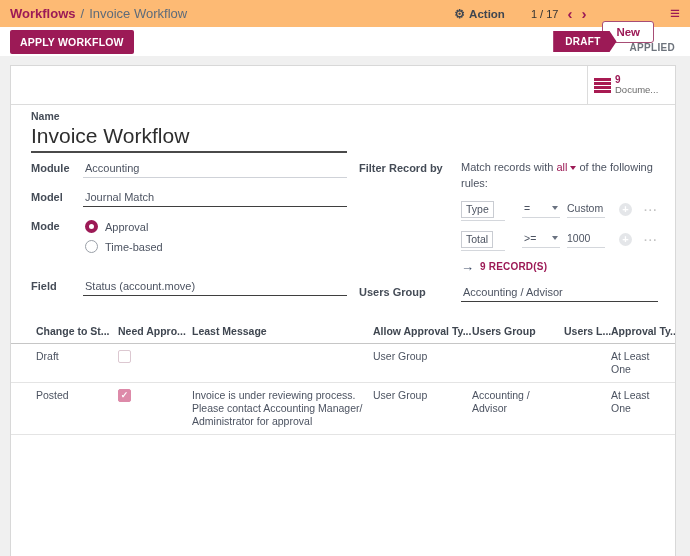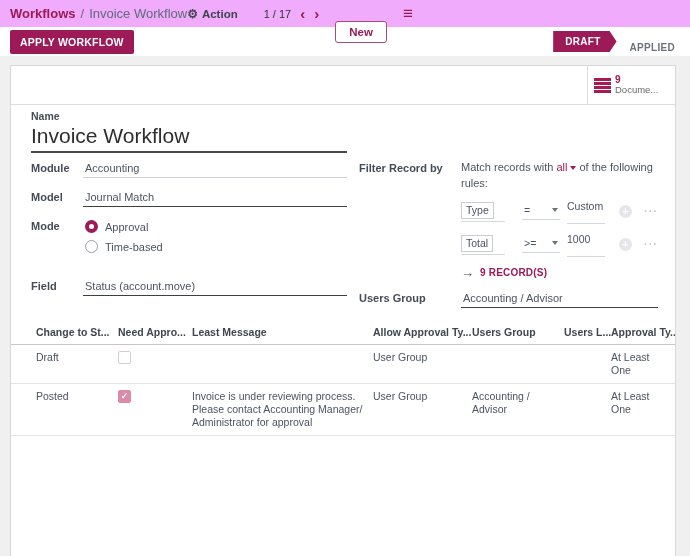--- a/index.html
+++ b/index.html
@@ -1,20 +1,20 @@
 <!DOCTYPE html>
 <html><head>
 <meta charset="utf-8">
 <style>
   * { margin:0; padding:0; box-sizing:border-box; }
   body { font-family:"Liberation Sans", sans-serif; background:#fff; }
   .screen { position:relative; width:690px; height:556px; background:#fff; overflow:hidden; }
 
   
-  .topbar { height:27px; display:flex; align-items:center; padding:0 10px 0 10px; background:#f0abfc; }
+  .topbar { height:27px; display:flex; align-items:center; justify-content:space-between; padding:0 10px 0 10px; background:#fdba74; }
   .breadcrumb { font-size:13px; display:flex; gap:5px; align-items:center; }
   .bc-parent { color:#9c1a56; font-weight:600; cursor:pointer; }
   .bc-sep { color:#5d6b7a; }
   .bc-current { color:#5d6b7a; font-weight:500; }
   .topbar-right { display:flex; align-items:center; }
   .action-menu { display:flex; align-items:center; gap:4px; font-size:11.5px; font-weight:700; color:#3f4650; cursor:pointer; }
   .gear { font-size:12px; color:#3f4650; }
   .pager { font-size:11px; color:#333; margin-left:26px; }
   .chev { color:#9c1a56; font-weight:700; font-size:15px; margin-left:9px; cursor:pointer; line-height:1; }
   .new-btn { margin-left:16px; background:#fff; border:1px solid #a74d75; color:#9c1a56; font-weight:700; font-size:11.5px; padding:4px 13px; border-radius:3px; cursor:pointer; font-family:inherit;margin-top:36px; }
@@ -69,21 +69,21 @@
   .frow-r .flabel-r { width:94px; flex:none; font-size:11px; font-weight:700; color:#454c57; padding-top:2px; margin-right:8px; }
   .filter-content { flex:1; }
   .match-line { font-size:11px; color:#4c5361; width:195px; line-height:1.4; }
   .match-all { color:#9c1a56; cursor:pointer; white-space:nowrap; }
   .caret { display:inline-block; width:0; height:0; border-left:3.5px solid transparent; border-right:3.5px solid transparent; border-top:4px solid currentColor; vertical-align:middle; margin-left:3px; }
   .rule-row { display:flex; align-items:center; margin-top:8px; }
   .rule-field-cell { width:44px; border-bottom:1px solid #d4d7dc; padding-bottom:2px; margin-right:17px; }
   .rule-field { display:inline-block; border:1px solid #c9ccd2; padding:1px 4px 2px; font-size:10.5px; color:#4c5361; background:#fff; }
   .rule-op { width:38px; border-bottom:1px solid #d4d7dc; display:flex; justify-content:space-between; align-items:center; font-size:10.5px; color:#4c5361; padding:1px 2px 3px; margin-right:7px; cursor:pointer; }
   .rule-op .caret, .rule-val .caret { color:#6a7280; margin-left:2px; }
-  .rule-val { width:38px; border-bottom:1px solid #d4d7dc; font-size:10.5px; color:#4c5361; padding:1px 0 11px; display:flex; align-items:center; white-space:nowrap; overflow:hidden; margin-right:14px; }
+  .rule-val { width:38px; border-bottom:1px solid #d4d7dc; font-size:10.5px; color:#4c5361; padding:1px 0 3px; display:flex; align-items:center; white-space:nowrap; overflow:hidden; margin-right:14px; }
   .plus-circle { width:13px; height:13px; border-radius:50%; background:#e4e6e9; color:#fff; display:flex; align-items:center; justify-content:center; font-size:11px; font-weight:700; line-height:1; margin-right:12px; cursor:pointer; }
   .rule-dots { color:#c3c3c3; font-size:11px; font-weight:700; letter-spacing:1px; cursor:pointer; }
   .records-line { margin-top:9px; display:flex; align-items:center; gap:6px; cursor:pointer; }
   .records-arrow { color:#3d4b66; font-weight:700; font-size:13px; line-height:1; }
   .records-text { color:#9c1a56; font-weight:700; font-size:10px; letter-spacing:.2px; }
   .frow-r.spaced { margin-top:11px; }
 
   
   .group2 { width:316px; margin-top:12px; }
   .frow2 { display:flex; align-items:flex-start; margin-bottom:9px; }

